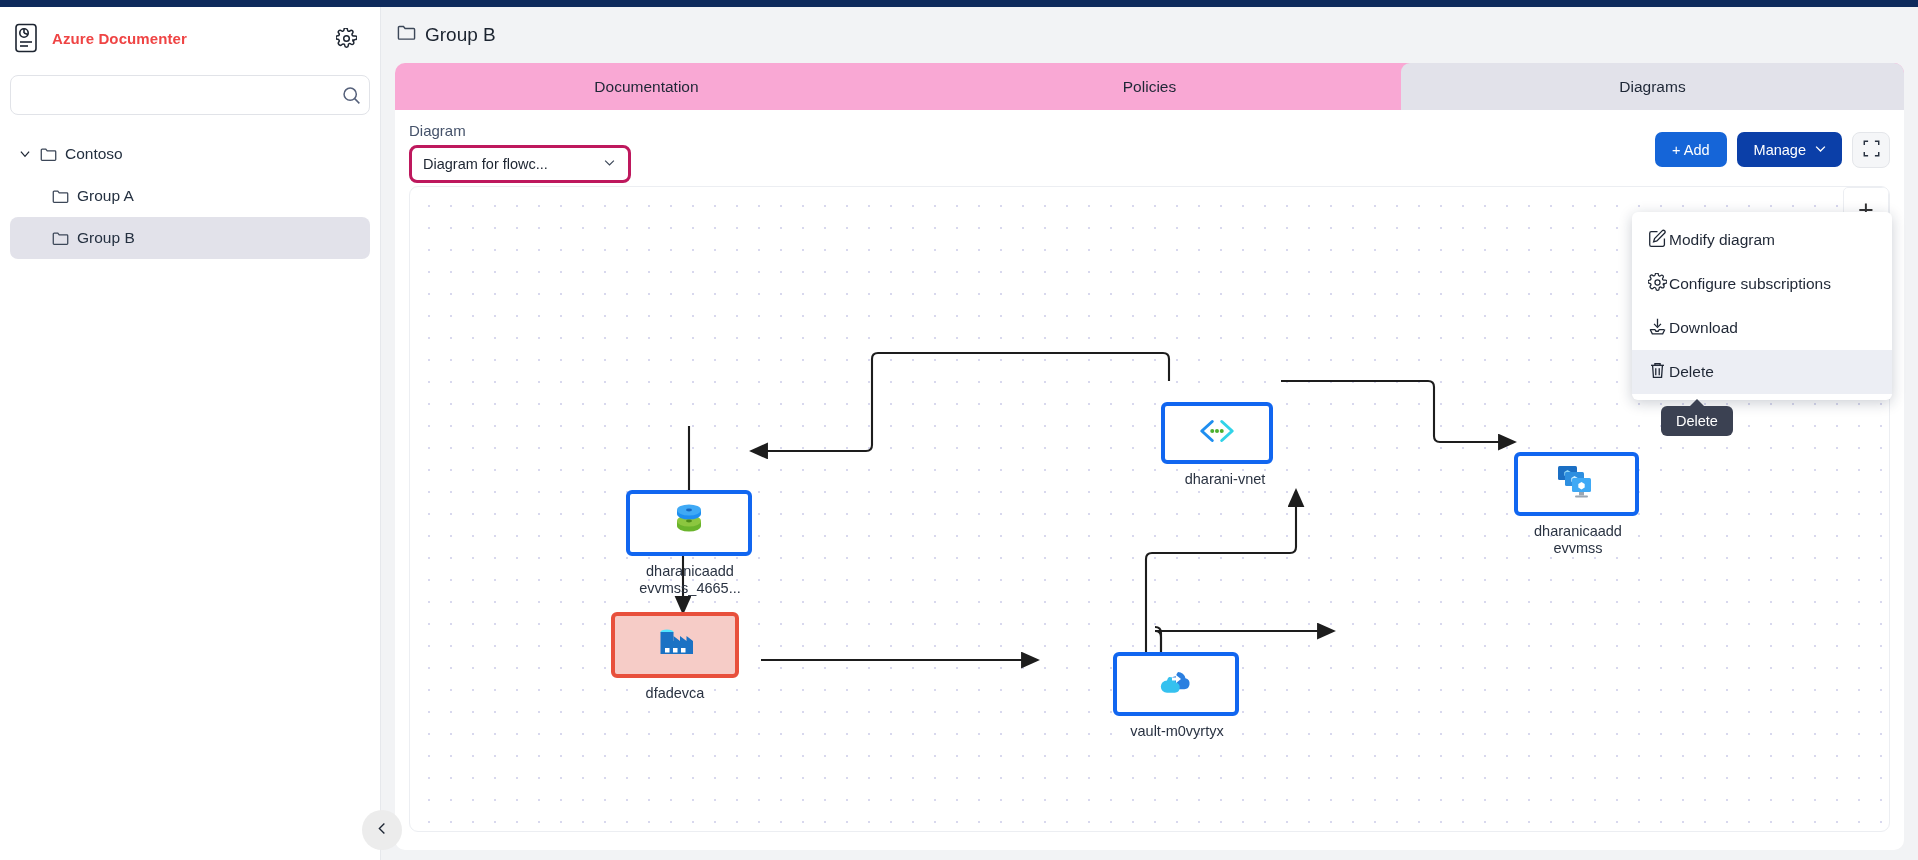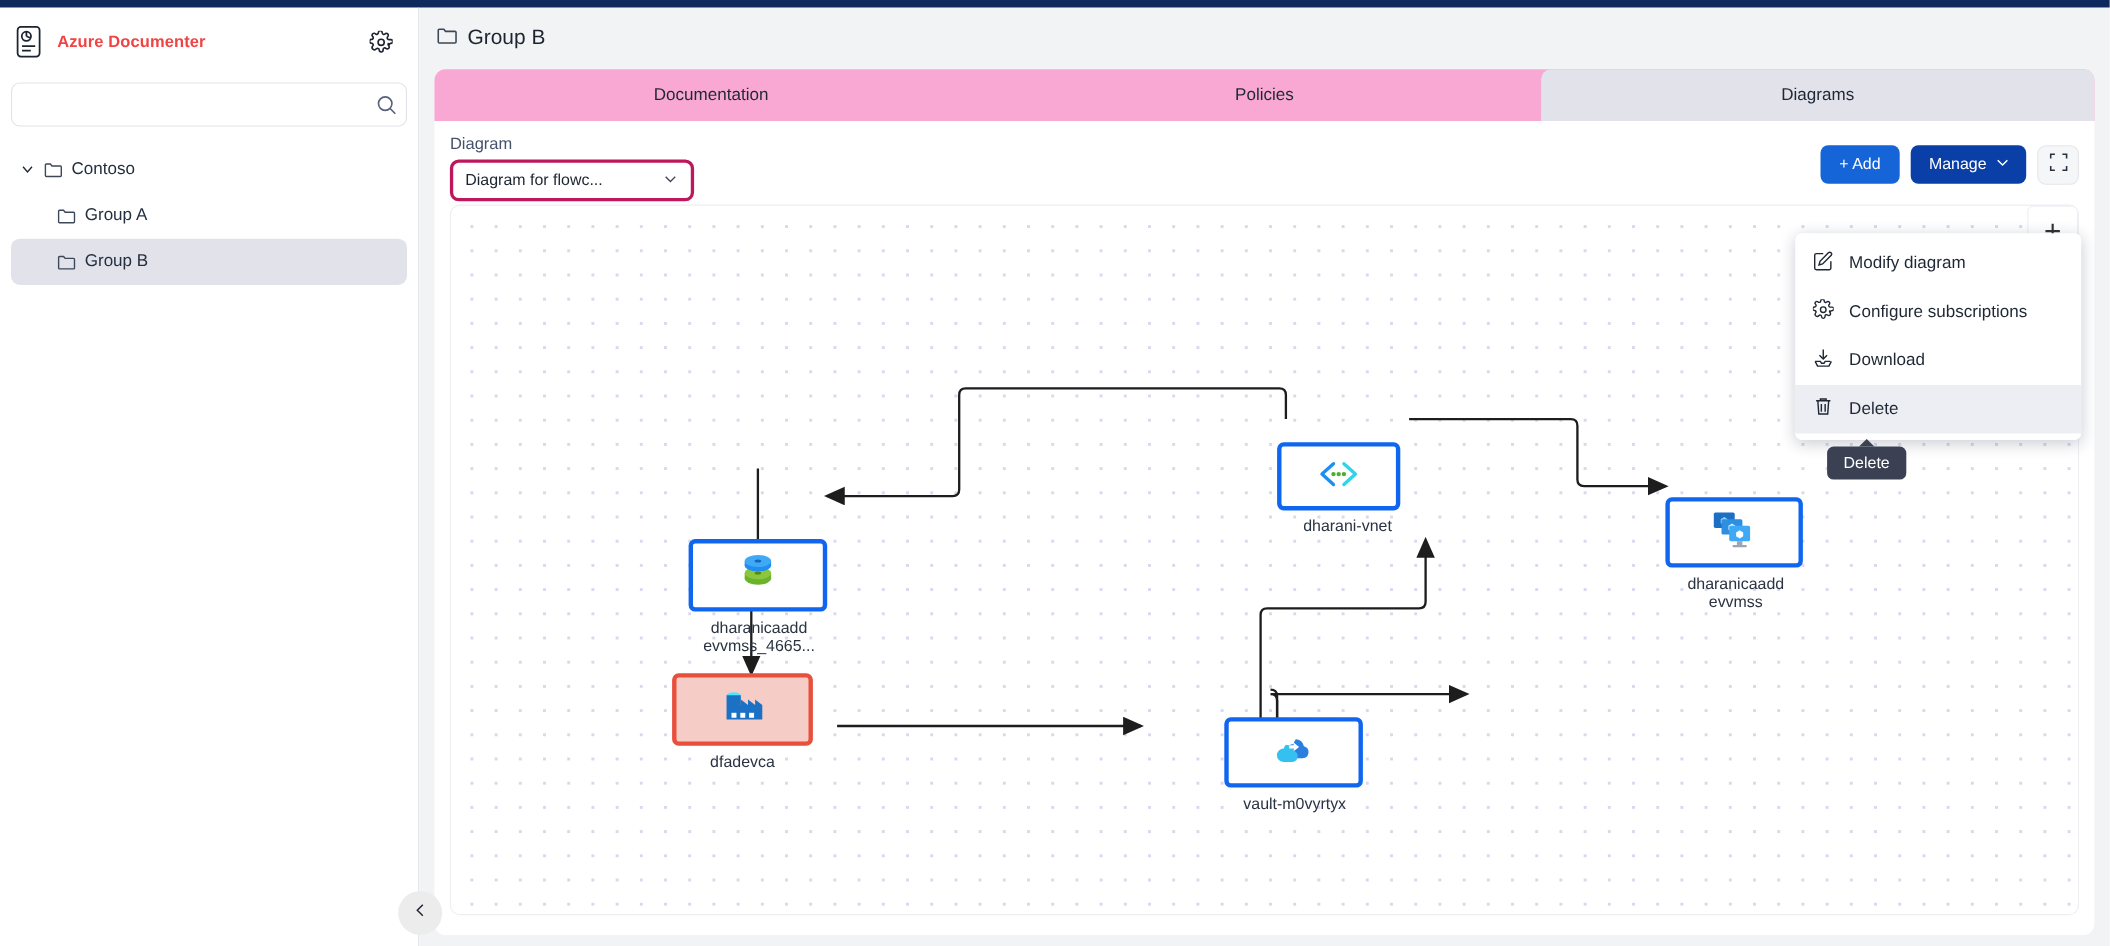--- a/index.html
+++ b/index.html
@@ -137,21 +137,21 @@
 
   .edges { position: absolute; inset: 0; pointer-events: none; }
 
   
   .menu {
     position: absolute; top: 212px; right: 26px; width: 260px;
     background: #ffffff; border-radius: 6px;
     box-shadow: 0 3px 14px rgba(20,30,60,.22); padding: 6px 0; z-index: 40;
   }
   .menu-item {
-    display: flex; align-items: center; gap: 14px; height: 44px;
+    display: flex; align-items: center; gap: 2px; height: 44px;
     padding: 0 16px; font-size: 15.5px; color: #1f2735; cursor: pointer;
   }
   .menu-item.highlight { background: #eceef4; }
 
   
   .tooltip {
     position: absolute; left: 1661px; top: 406px;
     background: #3b4152; color: #ffffff; font-size: 14.5px;
     padding: 7px 15px; border-radius: 6px; z-index: 50;
   }

